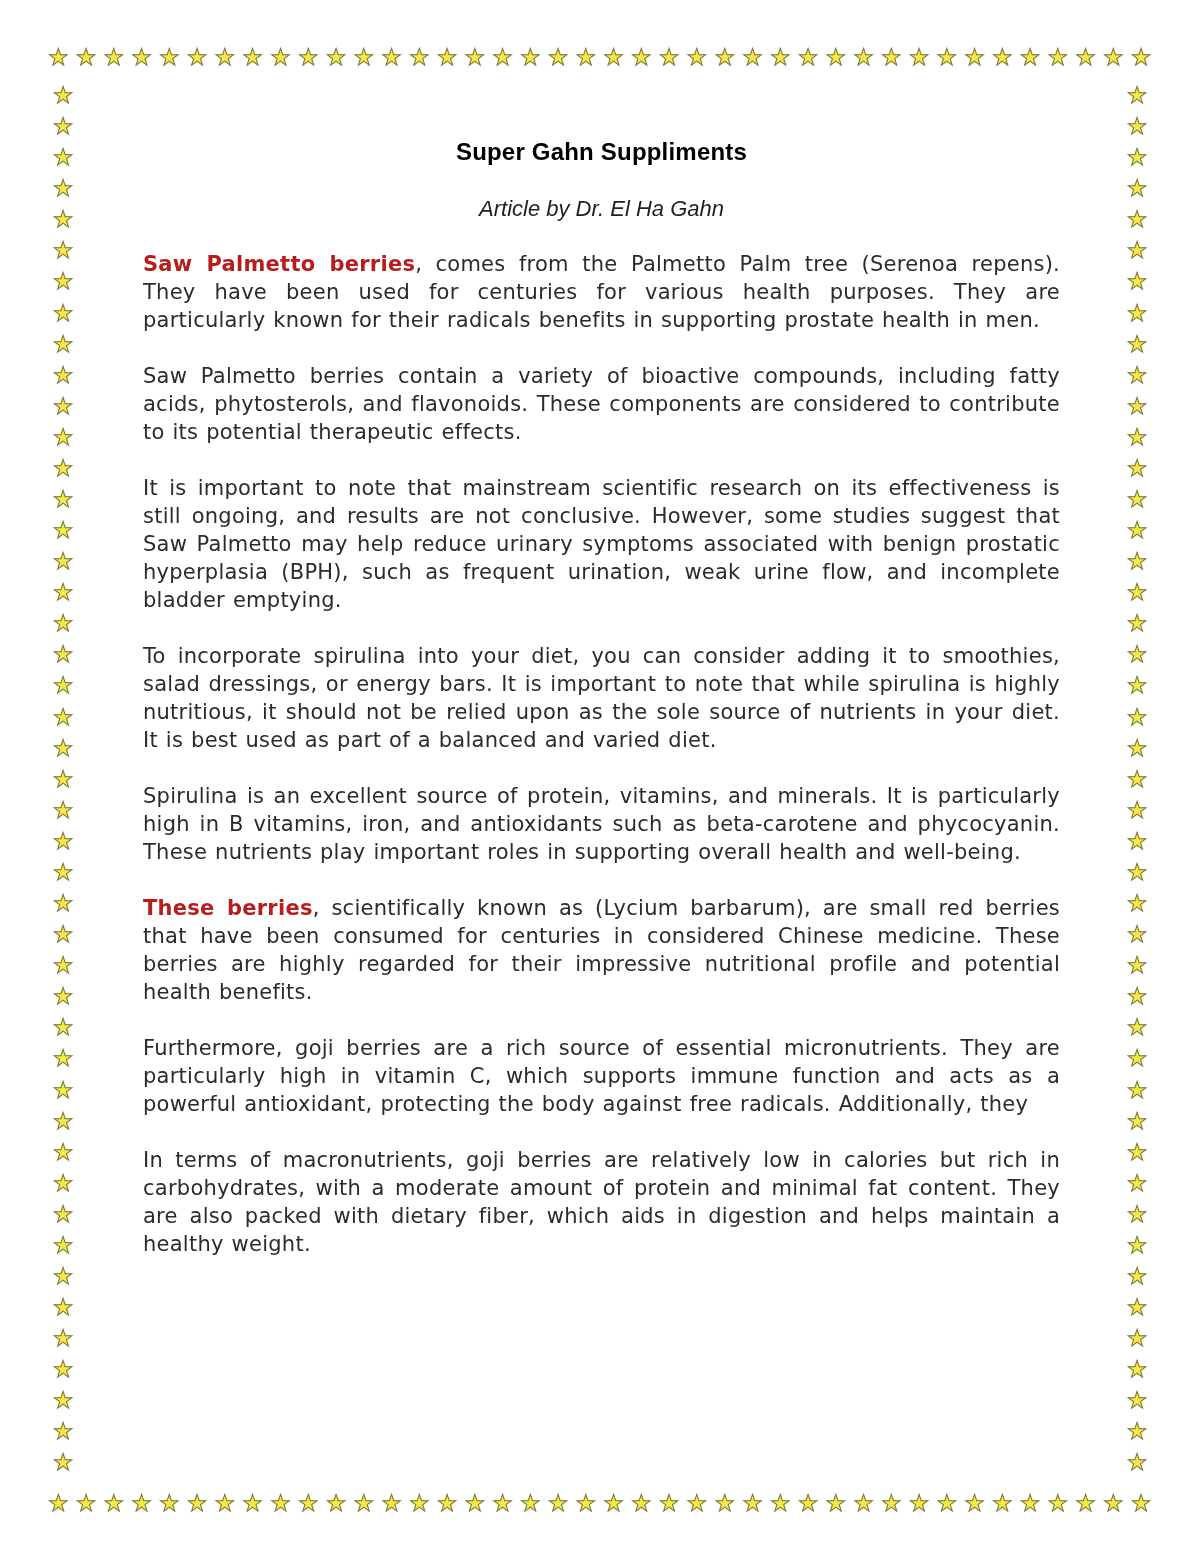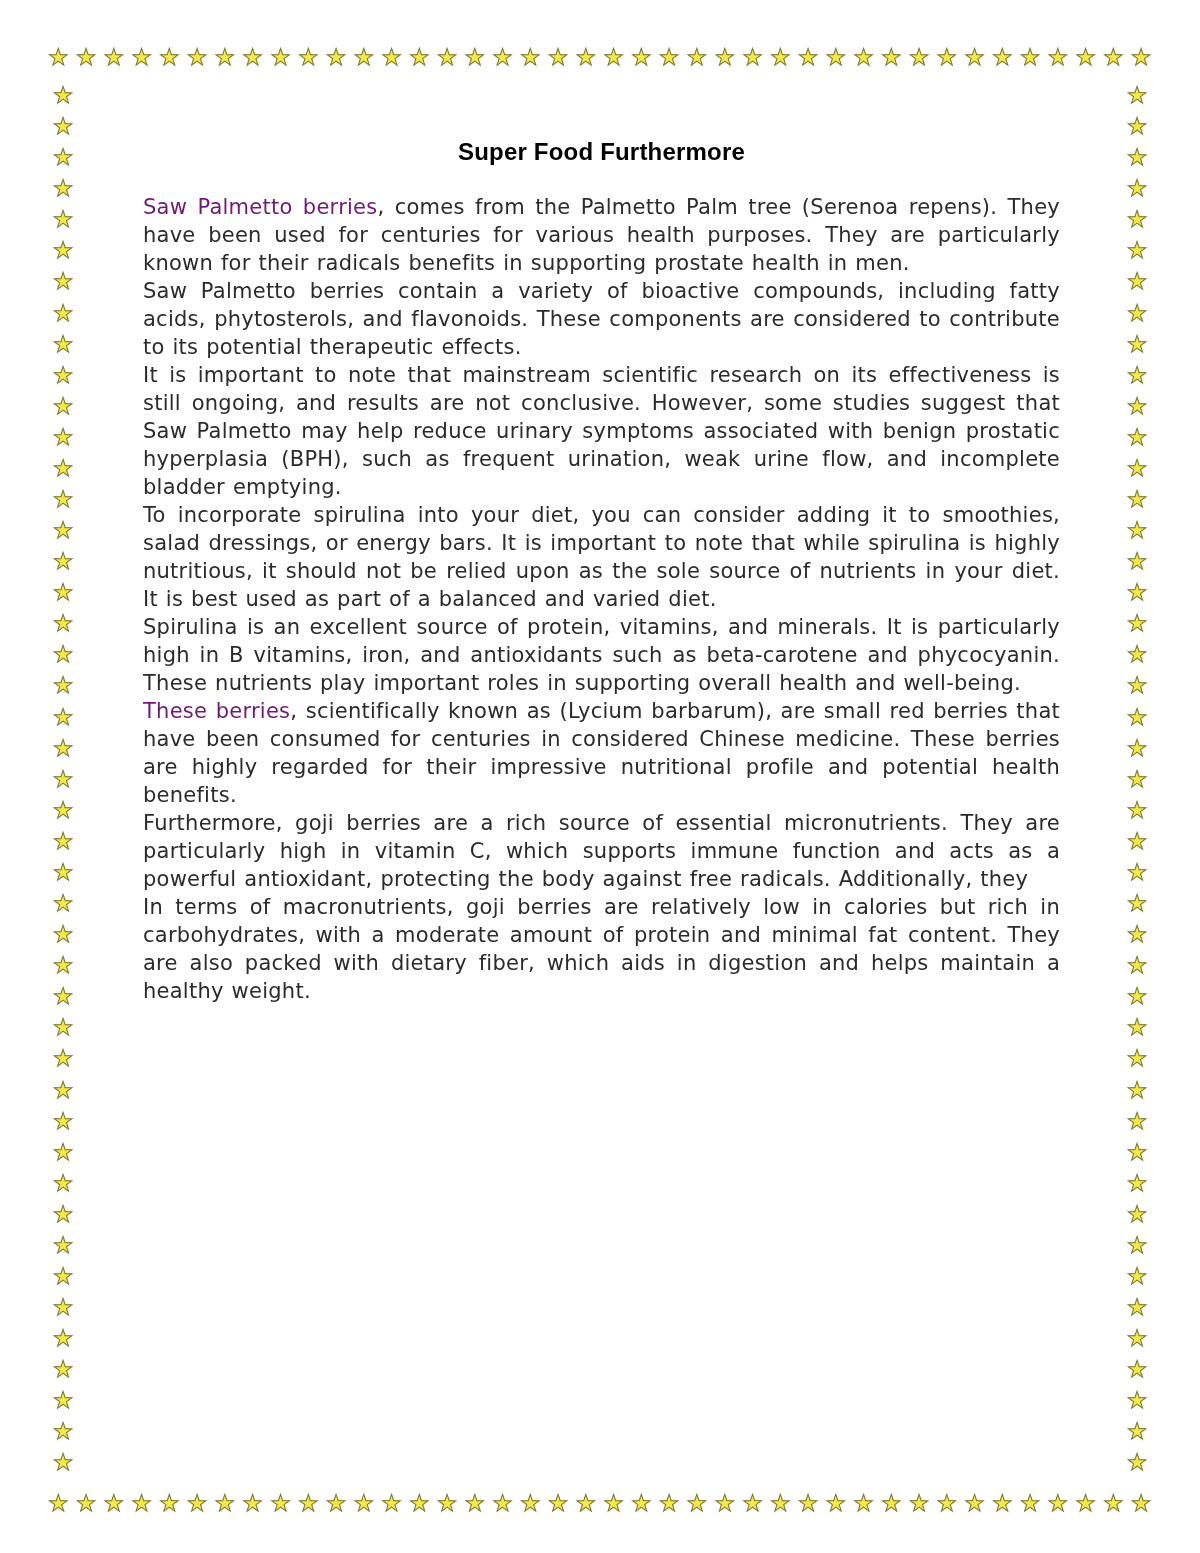--- a/index.html
+++ b/index.html
@@ -70,30 +70,31 @@
     font-size: 22px;
     line-height: 28px;
     margin-top: 29px;
     color: #1f1f1f;
     font-family: "Liberation Sans", "DejaVu Sans", sans-serif;
   }
   .para {
     font-size: 21px;
     line-height: 28px;
     text-align: justify;
+    margin-top: 28px;
     letter-spacing: 0.25px;
     word-spacing: 1px;
     color: #2b2b2b;
   }
   .para.first {
     margin-top: 27px;
   }
   .para .lead {
-    font-weight: normal;
-    color: #701a75;
+    font-weight: bold;
+    color: #b91c1c;
   }
 </style>
 </head>
 <body>
 
 <div class="page">
 
   <div class="stars-top">
       <span class="star">★</span>
       <span class="star">★</span>
@@ -268,21 +269,22 @@
       <span class="star">★</span>
       <span class="star">★</span>
       <span class="star">★</span>
       <span class="star">★</span>
       <span class="star">★</span>
       <span class="star">★</span>
     </div>
 
   <div class="content">
 
-    <div class="doc-title">Super Food Furthermore</div>
+    <div class="doc-title">Super Gahn Suppliments</div>
+    <div class="byline">Article by Dr. El Ha Gahn</div>
 
     <p class="para first"><b class="lead">Saw Palmetto berries</b><span>, comes from the Palmetto Palm tree (Serenoa repens). They have been used for centuries for various health purposes. They are particularly known for their radicals benefits in supporting prostate health in men.</span></p>
 
     <p class="para"><b class="lead"></b><span>Saw Palmetto berries contain a variety of bioactive compounds, including fatty acids, phytosterols, and flavonoids. These components are considered to contribute to its potential therapeutic effects.</span></p>
 
     <p class="para"><b class="lead"></b><span>It is important to note that mainstream scientific research on its effectiveness is still ongoing, and results are not conclusive. However, some studies suggest that Saw Palmetto may help reduce urinary symptoms associated with benign prostatic hyperplasia (BPH), such as frequent urination, weak urine flow, and incomplete bladder emptying.</span></p>
 
 
     <p class="para"><b class="lead"></b><span>To incorporate spirulina into your diet, you can consider adding it to smoothies, salad dressings, or energy bars. It is important to note that while spirulina is highly nutritious, it should not be relied upon as the sole source of nutrients in your diet. It is best used as part of a balanced and varied diet.</span></p>
 

